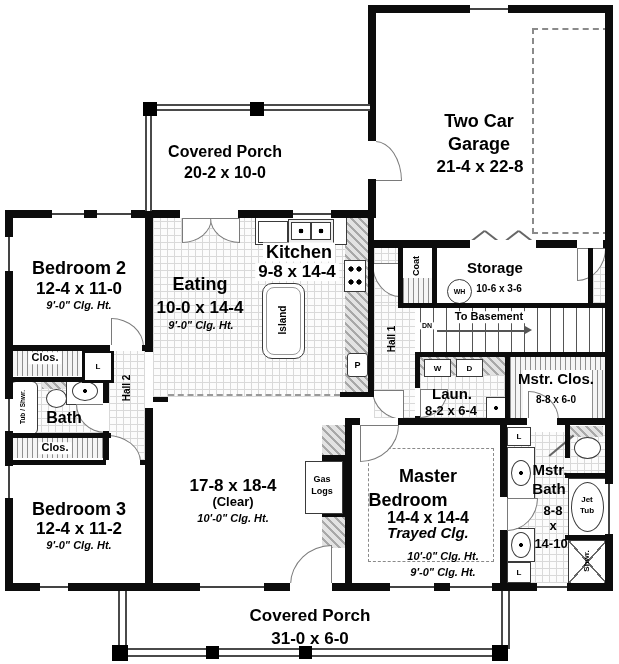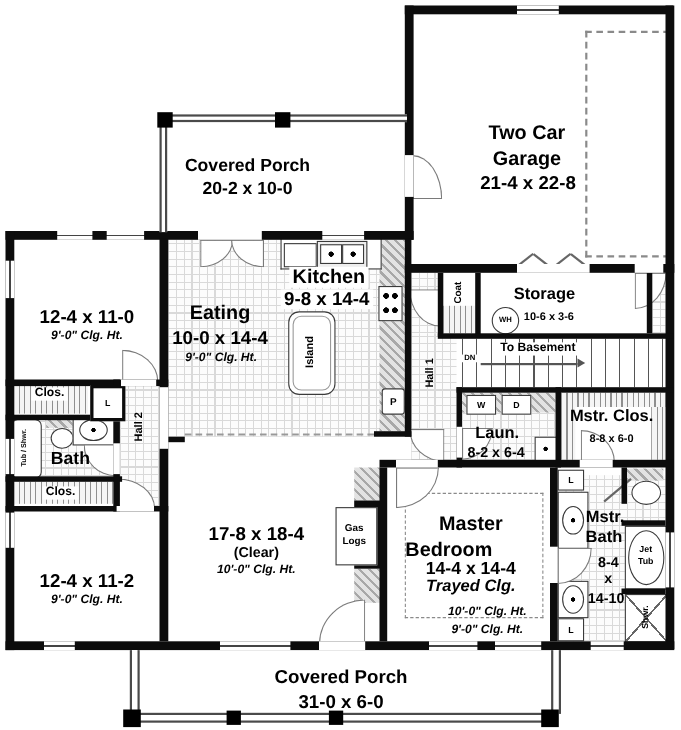--- a/index.html
+++ b/index.html
@@ -209,20 +209,21 @@
   <div class="post" style="left:299px;top:646px;width:13px;height:13px;"></div>
   <div class="post" style="left:492px;top:645px;width:16px;height:16px;"></div>
 
   <div class="lbl f16" style="left:225px;top:152px;">Covered Porch</div>
   <div class="lbl f16" style="left:225px;top:173px;">20-2 x 10-0</div>
 
   <div class="lbl f18" style="left:479px;top:121px;">Two Car</div>
   <div class="lbl f18" style="left:479px;top:144px;">Garage</div>
   <div class="lbl f17" style="left:480px;top:167px;">21-4 x 22-8</div>
 
+  <div class="lbl f18" style="left:79px;top:268px;">Bedroom 2</div>
   <div class="lbl f17" style="left:79px;top:289px;">12-4 x 11-0</div>
   <div class="lbl clg" style="left:79px;top:306px;">9'-0" Clg. Ht.</div>
 
   <div class="lbl f18" style="left:200px;top:284px;">Eating</div>
   <div class="lbl f17" style="left:200px;top:308px;">10-0 x 14-4</div>
   <div class="lbl clg" style="left:201px;top:326px;">9'-0" Clg. Ht.</div>
 
   <div class="lbl f18 wbg" style="left:299px;top:252px;">Kitchen</div>
   <div class="lbl f17 wbg" style="left:297px;top:272px;">9-8 x 14-4</div>
   <div class="lbl vt f10" style="left:283px;top:320px;">Island</div>
@@ -235,20 +236,21 @@
   <div class="lbl f7 wbg" style="left:427px;top:326px;">DN</div>
 
   <div class="lbl vt f14" style="left:392px;top:339px;">Hall 1</div>
   <div class="lbl vt f14" style="left:127px;top:388px;">Hall 2</div>
 
   <div class="lbl f11 wbg" style="left:45px;top:358px;">Clos.</div>
   <div class="lbl f16" style="left:64px;top:418px;">Bath</div>
   <div class="lbl vt f65" style="left:23px;top:407px;">Tub / Shwr.</div>
   <div class="lbl f11 wbg" style="left:55px;top:448px;">Clos.</div>
 
+  <div class="lbl f18" style="left:79px;top:509px;">Bedroom 3</div>
   <div class="lbl f17" style="left:79px;top:529px;">12-4 x 11-2</div>
   <div class="lbl clg" style="left:79px;top:546px;">9'-0" Clg. Ht.</div>
 
   <div class="lbl f17" style="left:233px;top:486px;">17-8 x 18-4</div>
   <div class="lbl f13" style="left:233px;top:502px;">(Clear)</div>
   <div class="lbl clg" style="left:233px;top:519px;">10'-0" Clg. Ht.</div>
 
   <div class="lbl f9" style="left:322px;top:480px;">Gas</div>
   <div class="lbl f9" style="left:322px;top:492px;">Logs</div>
 
@@ -260,21 +262,21 @@
 
   <div class="lbl f18" style="left:428px;top:476px;">Master</div>
   <div class="lbl f18" style="left:408px;top:500px;">Bedroom</div>
   <div class="lbl f16" style="left:428px;top:518px;">14-4 x 14-4</div>
   <div class="lbl f12" style="left:428px;top:533px;font-style:italic;">Trayed Clg.</div>
   <div class="lbl clg" style="left:443px;top:557px;">10'-0" Clg. Ht.</div>
   <div class="lbl clg" style="left:443px;top:573px;">9'-0" Clg. Ht.</div>
 
   <div class="lbl f15" style="left:550px;top:470px;">Mstr.</div>
   <div class="lbl f15" style="left:549px;top:489px;">Bath</div>
-  <div class="lbl f13" style="left:553px;top:511px;">8-4</div>
+  <div class="lbl f13" style="left:553px;top:511px;">8-8</div>
   <div class="lbl f13" style="left:553px;top:526px;">x</div>
   <div class="lbl f13" style="left:551px;top:544px;">14-10</div>
   <div class="lbl f8" style="left:587px;top:500px;">Jet</div>
   <div class="lbl f8" style="left:587px;top:511px;">Tub</div>
   <div class="lbl vt f8" style="left:587px;top:561px;">Shwr.</div>
 
   <div class="lbl f17" style="left:310px;top:616px;">Covered Porch</div>
   <div class="lbl f17" style="left:310px;top:639px;">31-0 x 6-0</div>
 
 </div>

